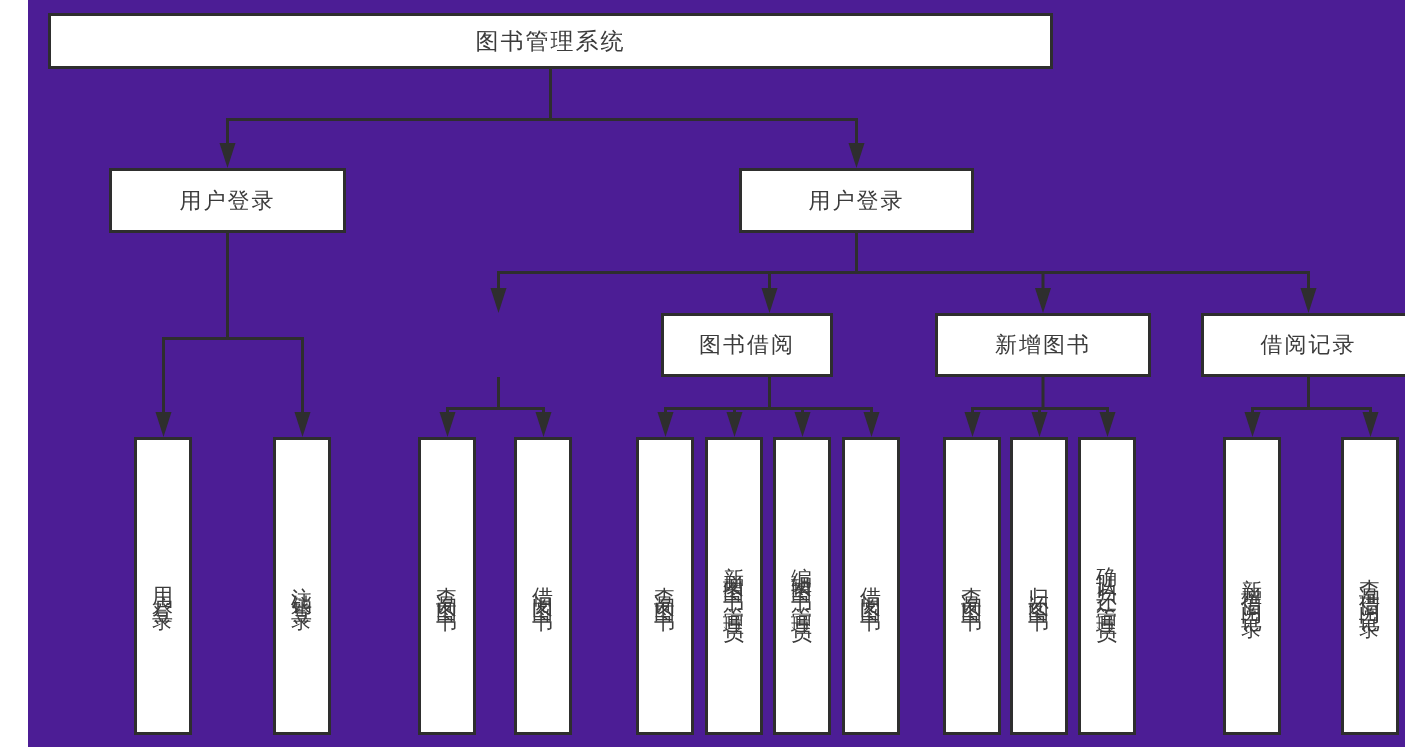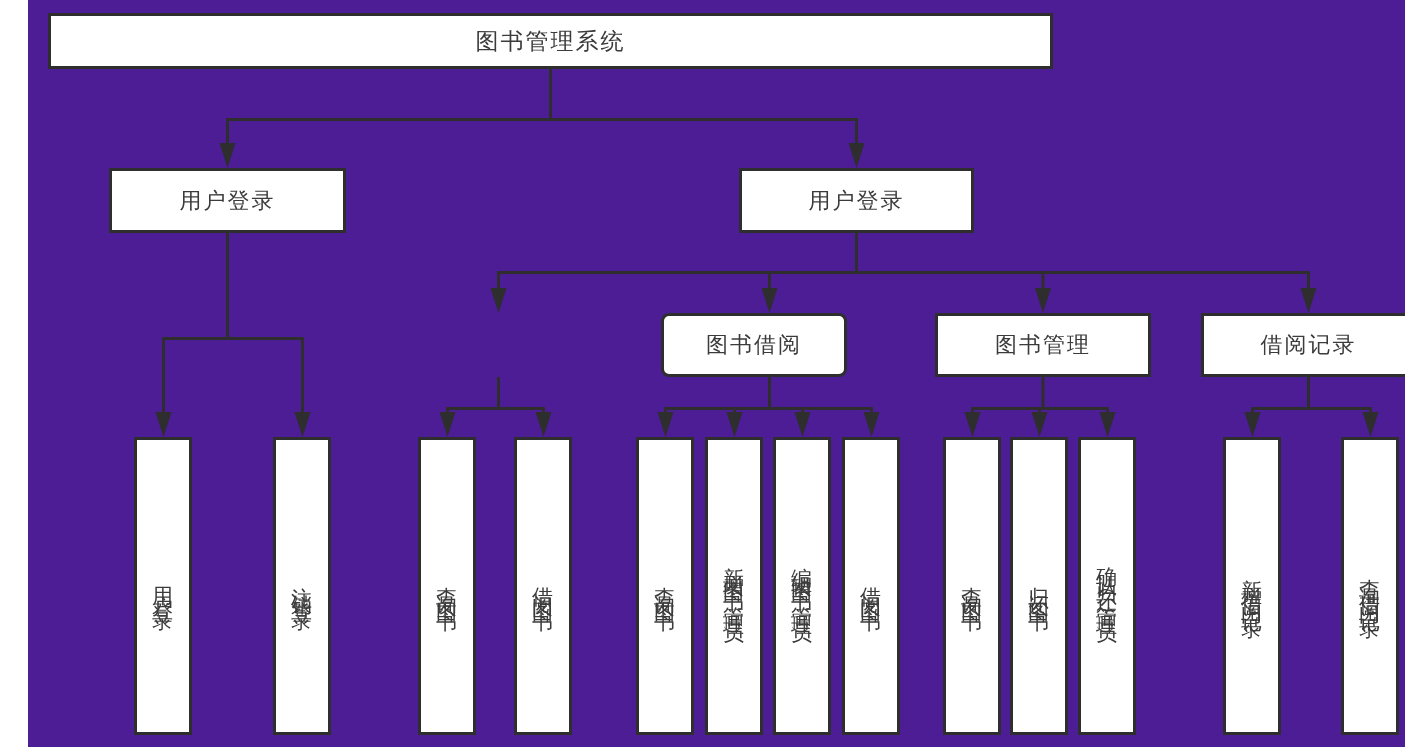--- a/index.html
+++ b/index.html
@@ -24,21 +24,21 @@
     writing-mode:vertical-lr;text-orientation:mixed;
     letter-spacing:8px;line-height:1;
   }
   
   #n-root{left:20px;top:13px;width:1005px;height:56px;font-size:23px;}
   
   #n-l2a{left:81px;top:168px;width:237px;height:65px;}
   #n-l2b{left:711px;top:168px;width:235px;height:65px;}
   
   #n-l3a{left:363px;top:313px;width:215px;height:64px;}
-  #n-l3b{left:633px;top:313px;width:186px;height:64px;border-radius:8px;}
+  #n-l3b{left:633px;top:313px;width:172px;height:64px;}
   #n-l3c{left:907px;top:313px;width:216px;height:64px;}
   #n-l3d{left:1173px;top:313px;width:215px;height:64px;}
   
   .leaf{top:437px;width:58px;height:298px;}
   #lf-a1{left:106px;} #lf-a2{left:245px;}
   #lf-b1{left:390px;} #lf-b2{left:486px;}
   #lf-c1{left:608px;} #lf-c2{left:677px;} #lf-c3{left:745px;} #lf-c4{left:814px;}
   #lf-d1{left:915px;} #lf-d2{left:982px;} #lf-d3{left:1050px;}
   #lf-e1{left:1195px;} #lf-e2{left:1313px;}
   .watermark{
@@ -107,21 +107,21 @@
     <span>用户登录</span>
   </div>
   <div class="node h-node" id="n-l2b">
     <span>用户登录</span>
   </div>
 
   <div class="node h-node" id="n-l3b">
     <span>图书借阅</span>
   </div>
   <div class="node h-node" id="n-l3c">
-    <span>图书管理</span>
+    <span>新增图书</span>
   </div>
   <div class="node h-node" id="n-l3d">
     <span>借阅记录</span>
   </div>
 
   <div class="node leaf" id="lf-a1">
     <span>用户登录</span>
   </div>
   <div class="node leaf" id="lf-a2">
     <span>注销登录</span>

